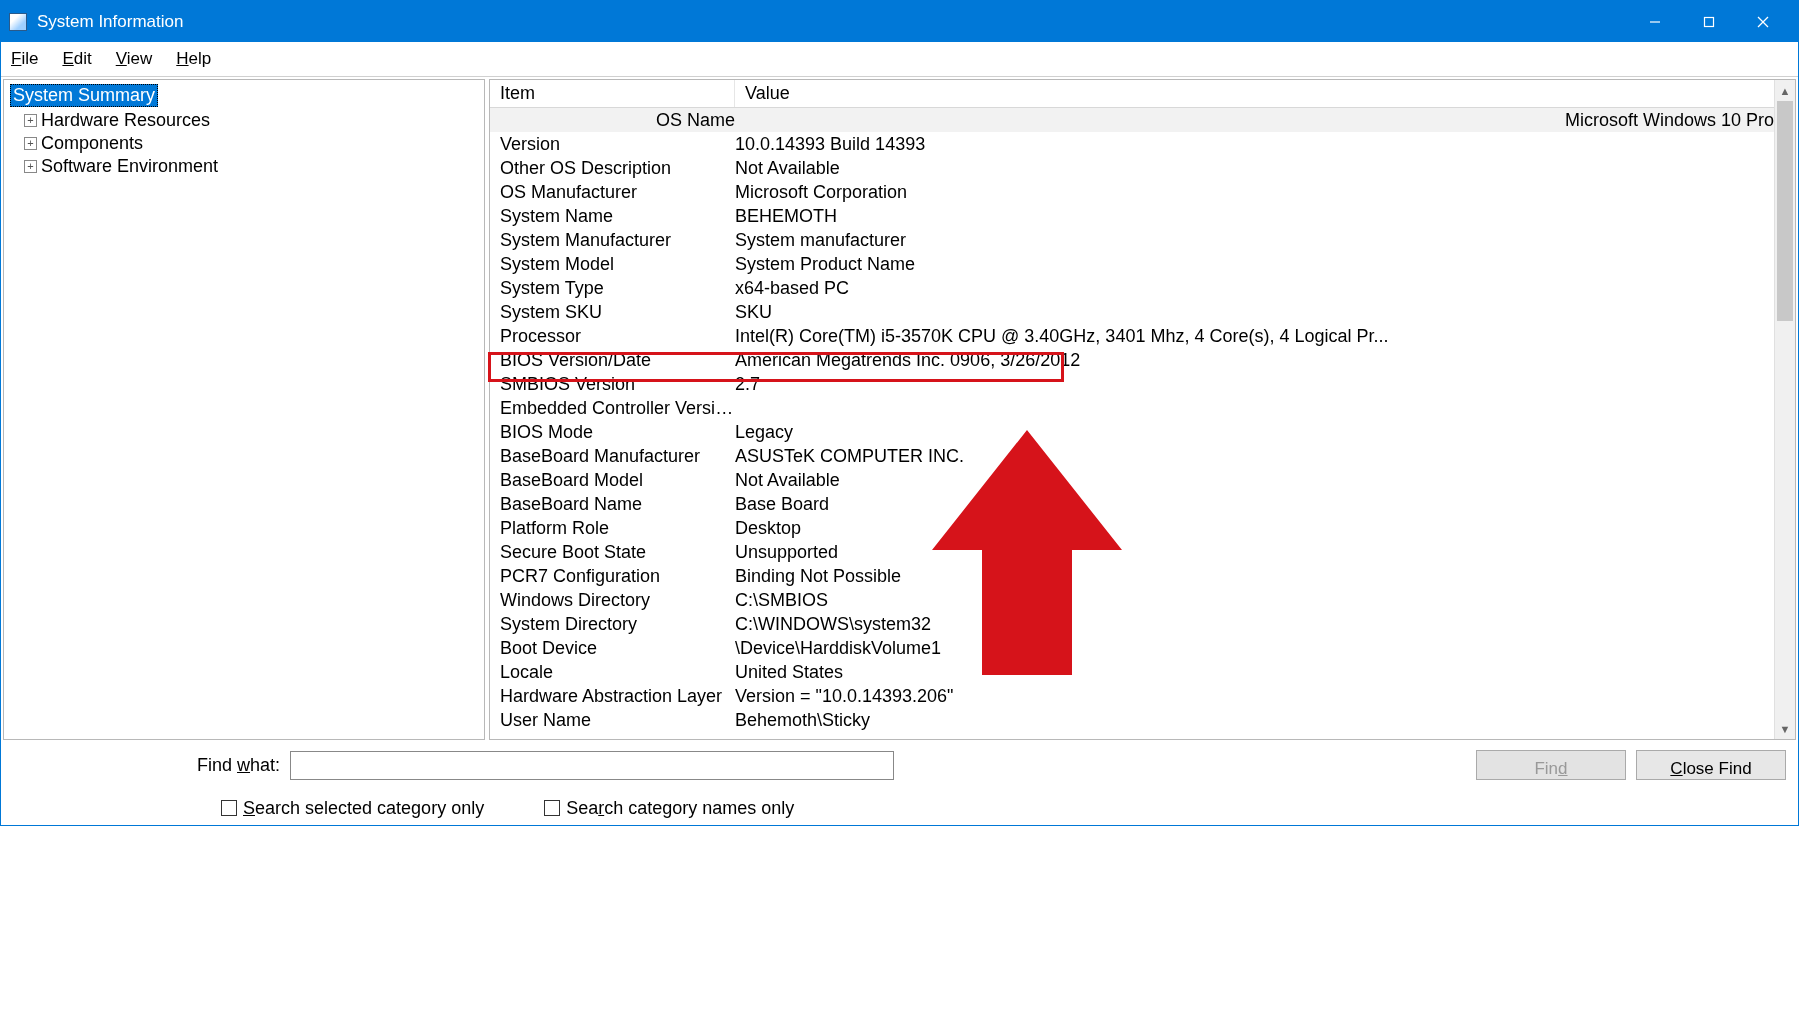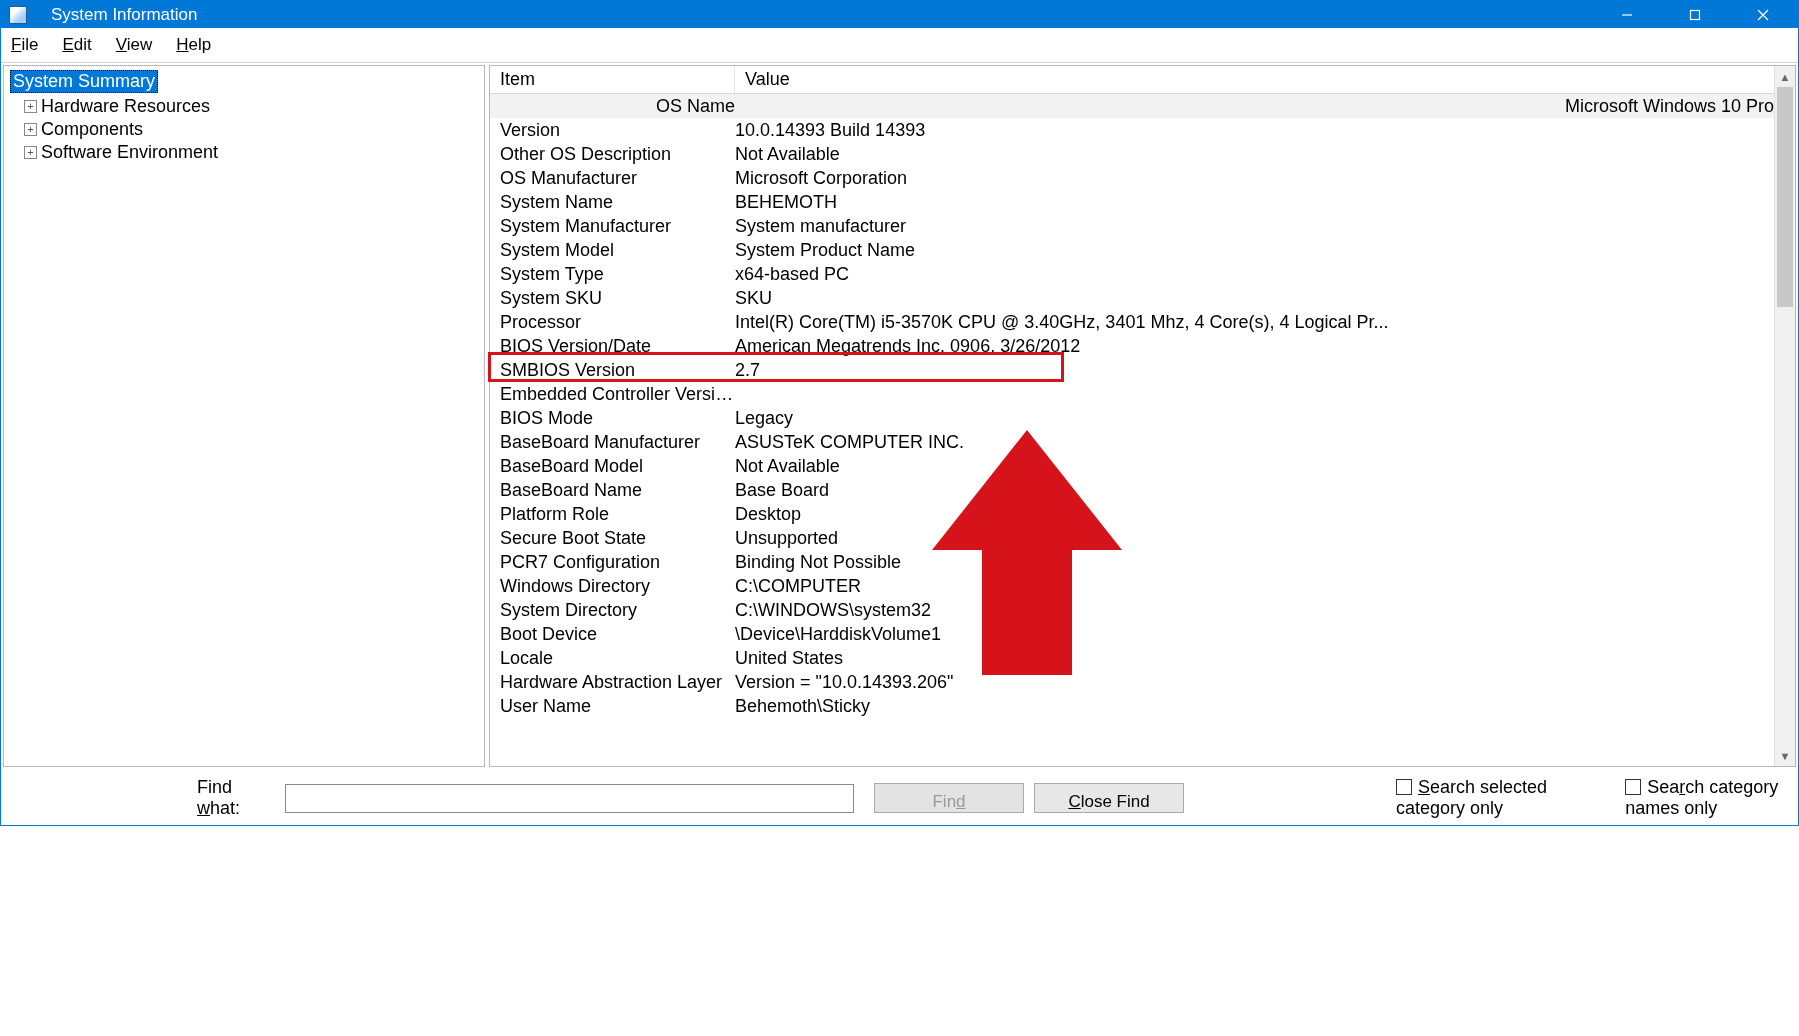--- a/index.html
+++ b/index.html
@@ -9,25 +9,24 @@
     background: #fff;
     width: 1799px;
     height: 1036px;
     overflow: hidden;
     position: relative;
   }
   .window { border: 1px solid #0078d7; height: 826px; display: flex; flex-direction: column; }
   .titlebar {
     background: #0078d7;
     color: #fff;
-    height: 27px;
+    height: 41px;
     display: flex;
     align-items: center;
     padding: 0 8px;
-    gap: 14px;
   }
   .titlebar-icon {
     width: 18px; height: 18px;
     background: linear-gradient(135deg,#fff 30%,#9ecfff 70%);
     border: 1px solid #2a5a8a;
     margin-right: 10px;
   }
   .titlebar-title { flex: 0 0 auto; font-size: 17px; }
   .titlebar-spacer { flex: 1; }
   .win-btn {
@@ -123,22 +122,22 @@
   }
   .scroll-arrow.top { top: 0; }
   .scroll-arrow.bot { bottom: 0; }
   .scroll-thumb {
     position: absolute; left: 2px; right: 2px;
     top: 21px; height: 220px;
     background: #c8c8c8;
   }
   .findbar {
     display: flex;
-    flex-direction: row;
-    gap: 4px;
+    flex-direction: column;
+    gap: 18px;
     padding: 8px 12px 6px 12px;
     font-size: 18px;
   }
   .findrow1 { display: flex; align-items: center; gap: 10px; }
   .find-label { margin-left: 184px; }
   .find-input {
     width: 604px; height: 29px;
     border: 1px solid #888;
     background: #fff;
   }
@@ -302,21 +301,21 @@
             <div class="row">
               <div class="c1">Secure Boot State</div>
               <div class="c2">Unsupported</div>
             </div>
             <div class="row">
               <div class="c1">PCR7 Configuration</div>
               <div class="c2">Binding Not Possible</div>
             </div>
             <div class="row">
               <div class="c1">Windows Directory</div>
-              <div class="c2">C:\COMPUTER</div>
+              <div class="c2">C:\SMBIOS</div>
             </div>
             <div class="row">
               <div class="c1">System Directory</div>
               <div class="c2">C:\WINDOWS\system32</div>
             </div>
             <div class="row">
               <div class="c1">Boot Device</div>
               <div class="c2">\Device\HarddiskVolume1</div>
             </div>
             <div class="row">

